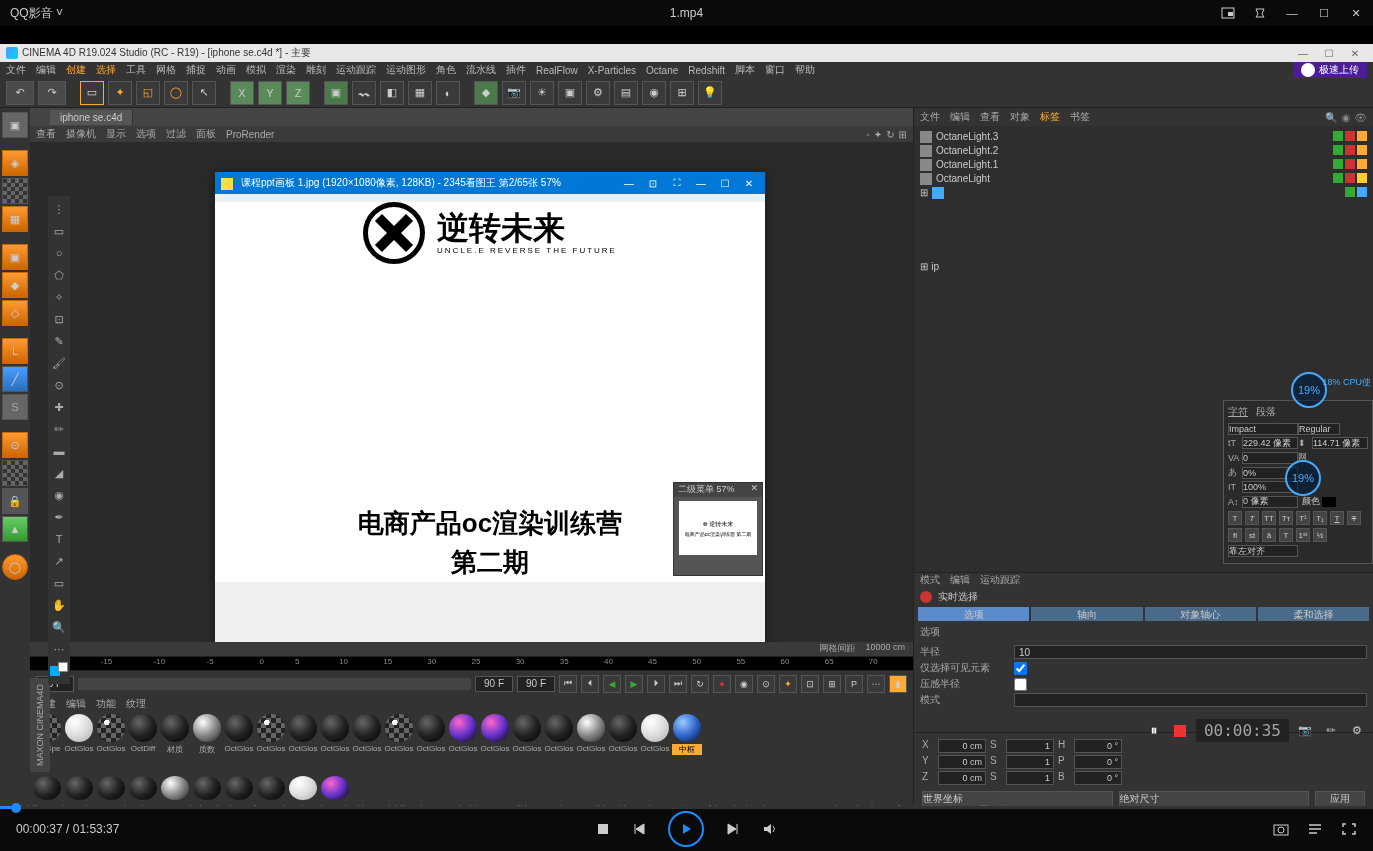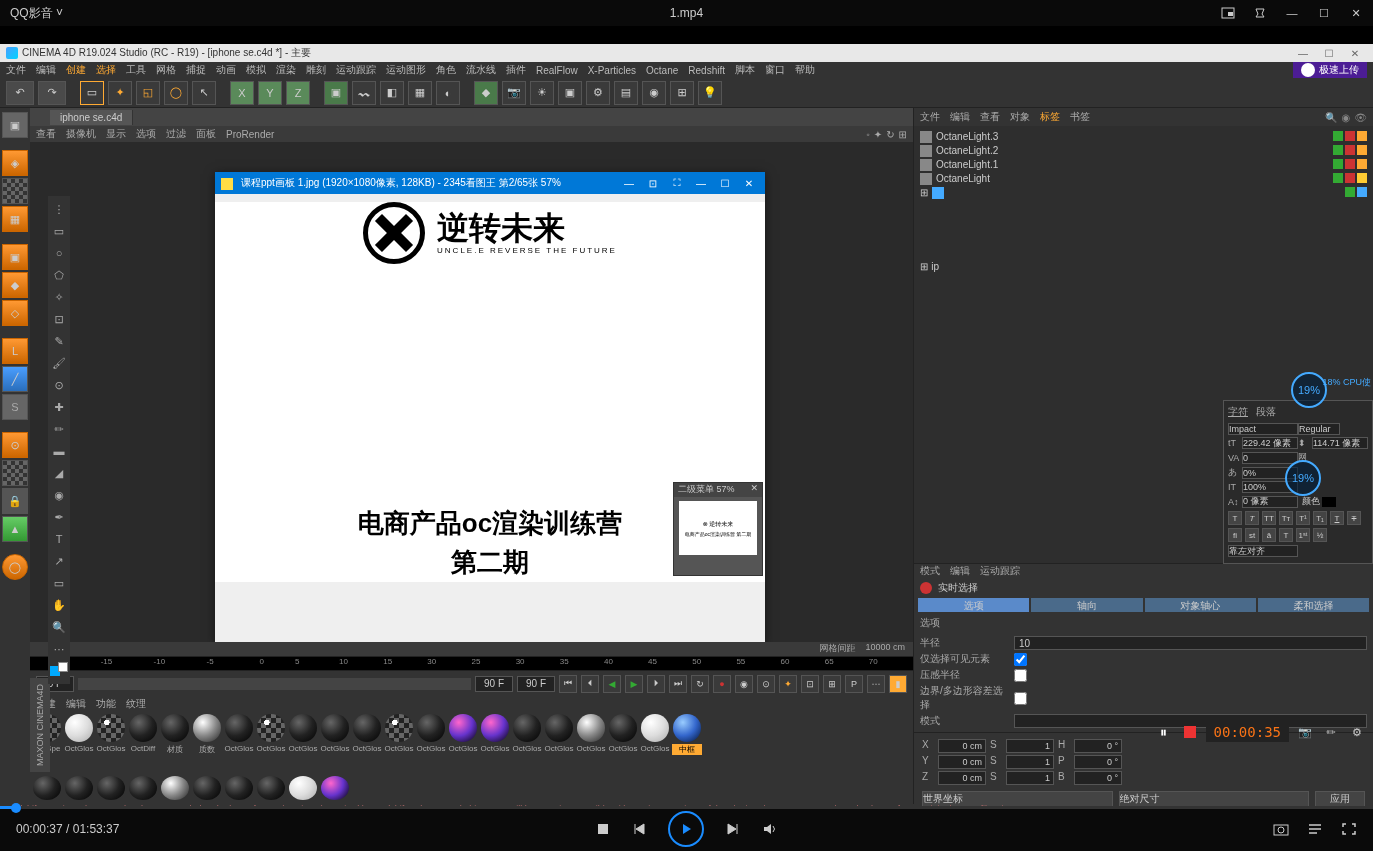--- a/index.html
+++ b/index.html
@@ -135,21 +135,21 @@
 .float-attr { position: absolute; right: 0; top: 374px; width: 150px; background: #2a2a2a; border: 1px solid #555; z-index: 15; padding: 4px; }
 .float-attr-tabs { display: flex; gap: 8px; font-size: 10px; color: #aaa; margin-bottom: 4px; }
 .float-attr-row { display: flex; align-items: center; margin: 2px 0; font-size: 9px; }
 .float-attr-row label { width: 14px; color: #aaa; }
 .float-attr-row input { width: 56px; height: 12px; background: #222; border: 1px solid #555; color: #ccc; font-size: 9px; }
 .float-btn-row { display: flex; gap: 3px; margin: 3px 0; }
 .float-btn { width: 14px; height: 14px; background: #444; border: 1px solid #555; cursor: pointer; font-size: 8px; color: #ccc; display: flex; align-items: center; justify-content: center; }
 
 .bottom-hud { position: absolute; right: 6px; bottom: 64px; display: flex; gap: 6px; align-items: center; z-index: 20; }
 .hud-btn { width: 20px; height: 20px; display: flex; align-items: center; justify-content: center; cursor: pointer; color: #ccc; }
-.hud-timer { background: #222; color: #f97316; font-size: 14px; padding: 2px 8px; font-family: monospace; }
+.hud-timer { background: #222; color: #a3a3a3; font-size: 16px; padding: 2px 8px; font-family: monospace; }
 .hud-rec { width: 12px; height: 12px; background: #e33; }
 .hud-pause { color: #fff; font-size: 14px; }
 
 .playerbar { height: 45px; background: #0a0a0a; display: flex; align-items: center; padding: 0 16px; position: relative; }
 .progress { position: absolute; top: 0; left: 0; right: 0; height: 3px; background: #333; }
 .progress-fill { height: 100%; background: #1a8cff; width: 1.2%; position: relative; }
 .progress-thumb { position: absolute; right: -5px; top: -3.5px; width: 10px; height: 10px; background: #1a8cff; border-radius: 50%; }
 .time-text { color: #ccc; font-size: 12px; }
 .player-center { position: absolute; left: 50%; transform: translateX(-50%); display: flex; gap: 22px; align-items: center; }
 .player-btn { color: #ccc; cursor: pointer; display: flex; align-items: center; justify-content: center; }
@@ -643,24 +643,20 @@
               </div>
             <div class="attr-field">
                 <label>仅选择可见元素</label>
                 <input type="checkbox" checked="" style="">
               </div>
             <div class="attr-field">
                 <label>压感半径</label>
                 <input type="checkbox" style="">
               </div>
             <div class="attr-field">
-                <label>边界/多边形容差选择</label>
-                <input type="checkbox" style="">
-              </div>
-            <div class="attr-field">
                 <label>模式</label>
                 <input class="attr-input" style="">
               </div>
           </div>
         </div>
 
         <div class="coords-area">
           <div style="display:flex;gap:20px">
             <div>
               <div class="coord-row">

